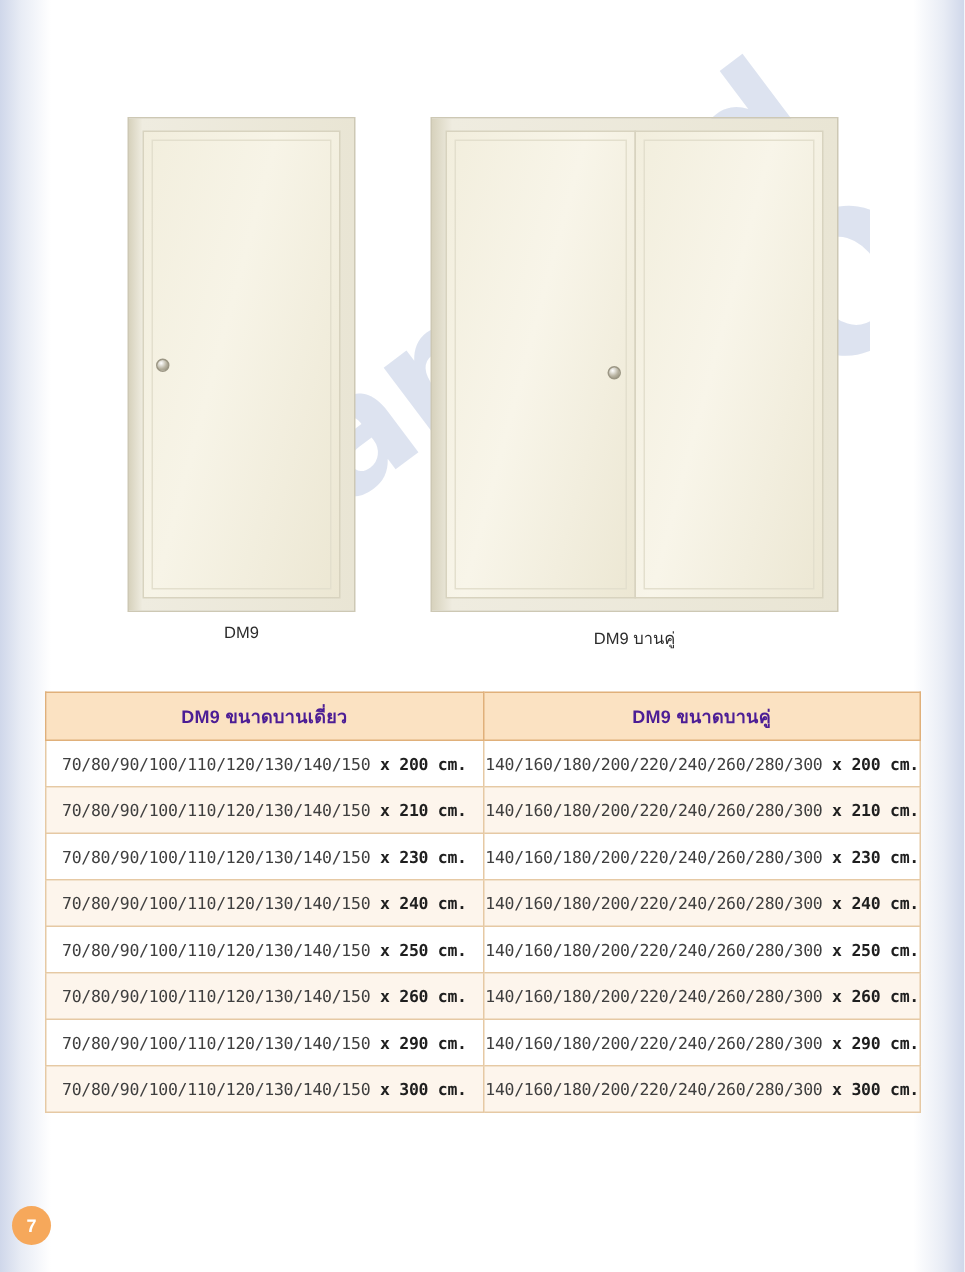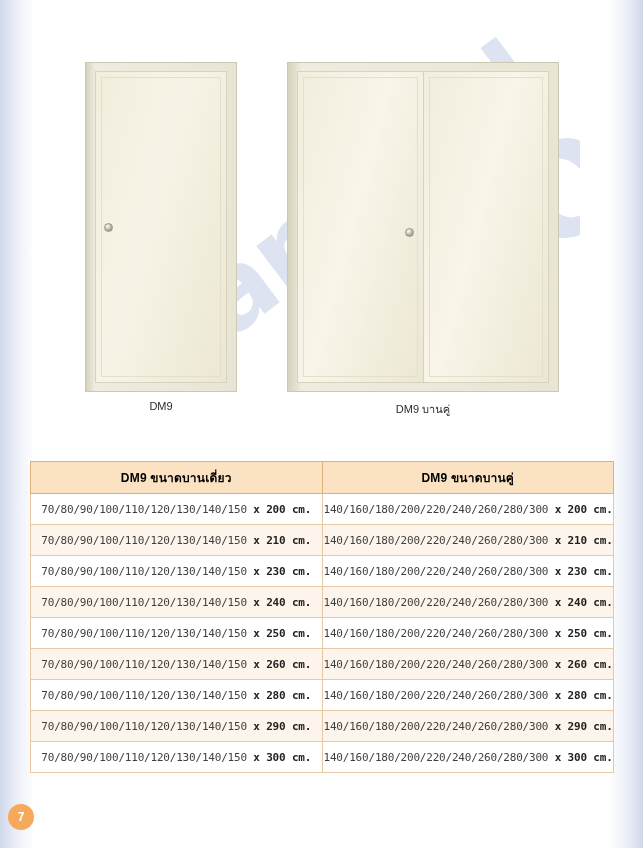--- a/index.html
+++ b/index.html
@@ -57,21 +57,21 @@
     left: 250px;
     top: 255px;
     font-size: 128px;
     transform: rotate(-37deg);
   }
 
   
   .doors {
     position: absolute;
     left: 0;
-    top: 0;
+    top: 16px;
     width: 643px;
     height: 420px;
     z-index: 3;
   }
 
   .door-single-frame {
     position: absolute;
     left: 85px;
     top: 62px;
     width: 152px;
@@ -166,21 +166,21 @@
     width: 584px;
     border-collapse: collapse;
     z-index: 3;
     table-layout: fixed;
   }
   .spec-table th {
     background: #fbe2c2;
     border: 1px solid #e0b07a;
     height: 32px;
     font-size: 12px;
-    color: #000000;
+    color: #4c1d95;
     font-weight: bold;
     font-family: "Liberation Sans", sans-serif;
     letter-spacing: .2px;
   }
   .spec-table td {
     border: 1px solid #e6c9a4;
     height: 31px;
     text-align: center;
     font-size: 11px;
     color: #3f3f3f;
@@ -275,24 +275,20 @@
       </tr>
       <tr>
         <td><span>70/80/90/100/110/120/130/140/150</span> <span class="dim-bold">x</span> <span class="dim-bold">250</span>&nbsp;<span class="dim-bold">cm.</span></td>
         <td><span>140/160/180/200/220/240/260/280/300</span> <span class="dim-bold">x</span> <span class="dim-bold">250</span>&nbsp;<span class="dim-bold">cm.</span></td>
       </tr>
       <tr>
         <td><span>70/80/90/100/110/120/130/140/150</span> <span class="dim-bold">x</span> <span class="dim-bold">260</span>&nbsp;<span class="dim-bold">cm.</span></td>
         <td><span>140/160/180/200/220/240/260/280/300</span> <span class="dim-bold">x</span> <span class="dim-bold">260</span>&nbsp;<span class="dim-bold">cm.</span></td>
       </tr>
       <tr>
-        <td><span>70/80/90/100/110/120/130/140/150</span> <span class="dim-bold">x</span> <span class="dim-bold">280</span>&nbsp;<span class="dim-bold">cm.</span></td>
-        <td><span>140/160/180/200/220/240/260/280/300</span> <span class="dim-bold">x</span> <span class="dim-bold">280</span>&nbsp;<span class="dim-bold">cm.</span></td>
-      </tr>
-      <tr>
         <td><span>70/80/90/100/110/120/130/140/150</span> <span class="dim-bold">x</span> <span class="dim-bold">290</span>&nbsp;<span class="dim-bold">cm.</span></td>
         <td><span>140/160/180/200/220/240/260/280/300</span> <span class="dim-bold">x</span> <span class="dim-bold">290</span>&nbsp;<span class="dim-bold">cm.</span></td>
       </tr>
       <tr>
         <td><span>70/80/90/100/110/120/130/140/150</span> <span class="dim-bold">x</span> <span class="dim-bold">300</span>&nbsp;<span class="dim-bold">cm.</span></td>
         <td><span>140/160/180/200/220/240/260/280/300</span> <span class="dim-bold">x</span> <span class="dim-bold">300</span>&nbsp;<span class="dim-bold">cm.</span></td>
       </tr>
     </tbody>
 </table>
 

